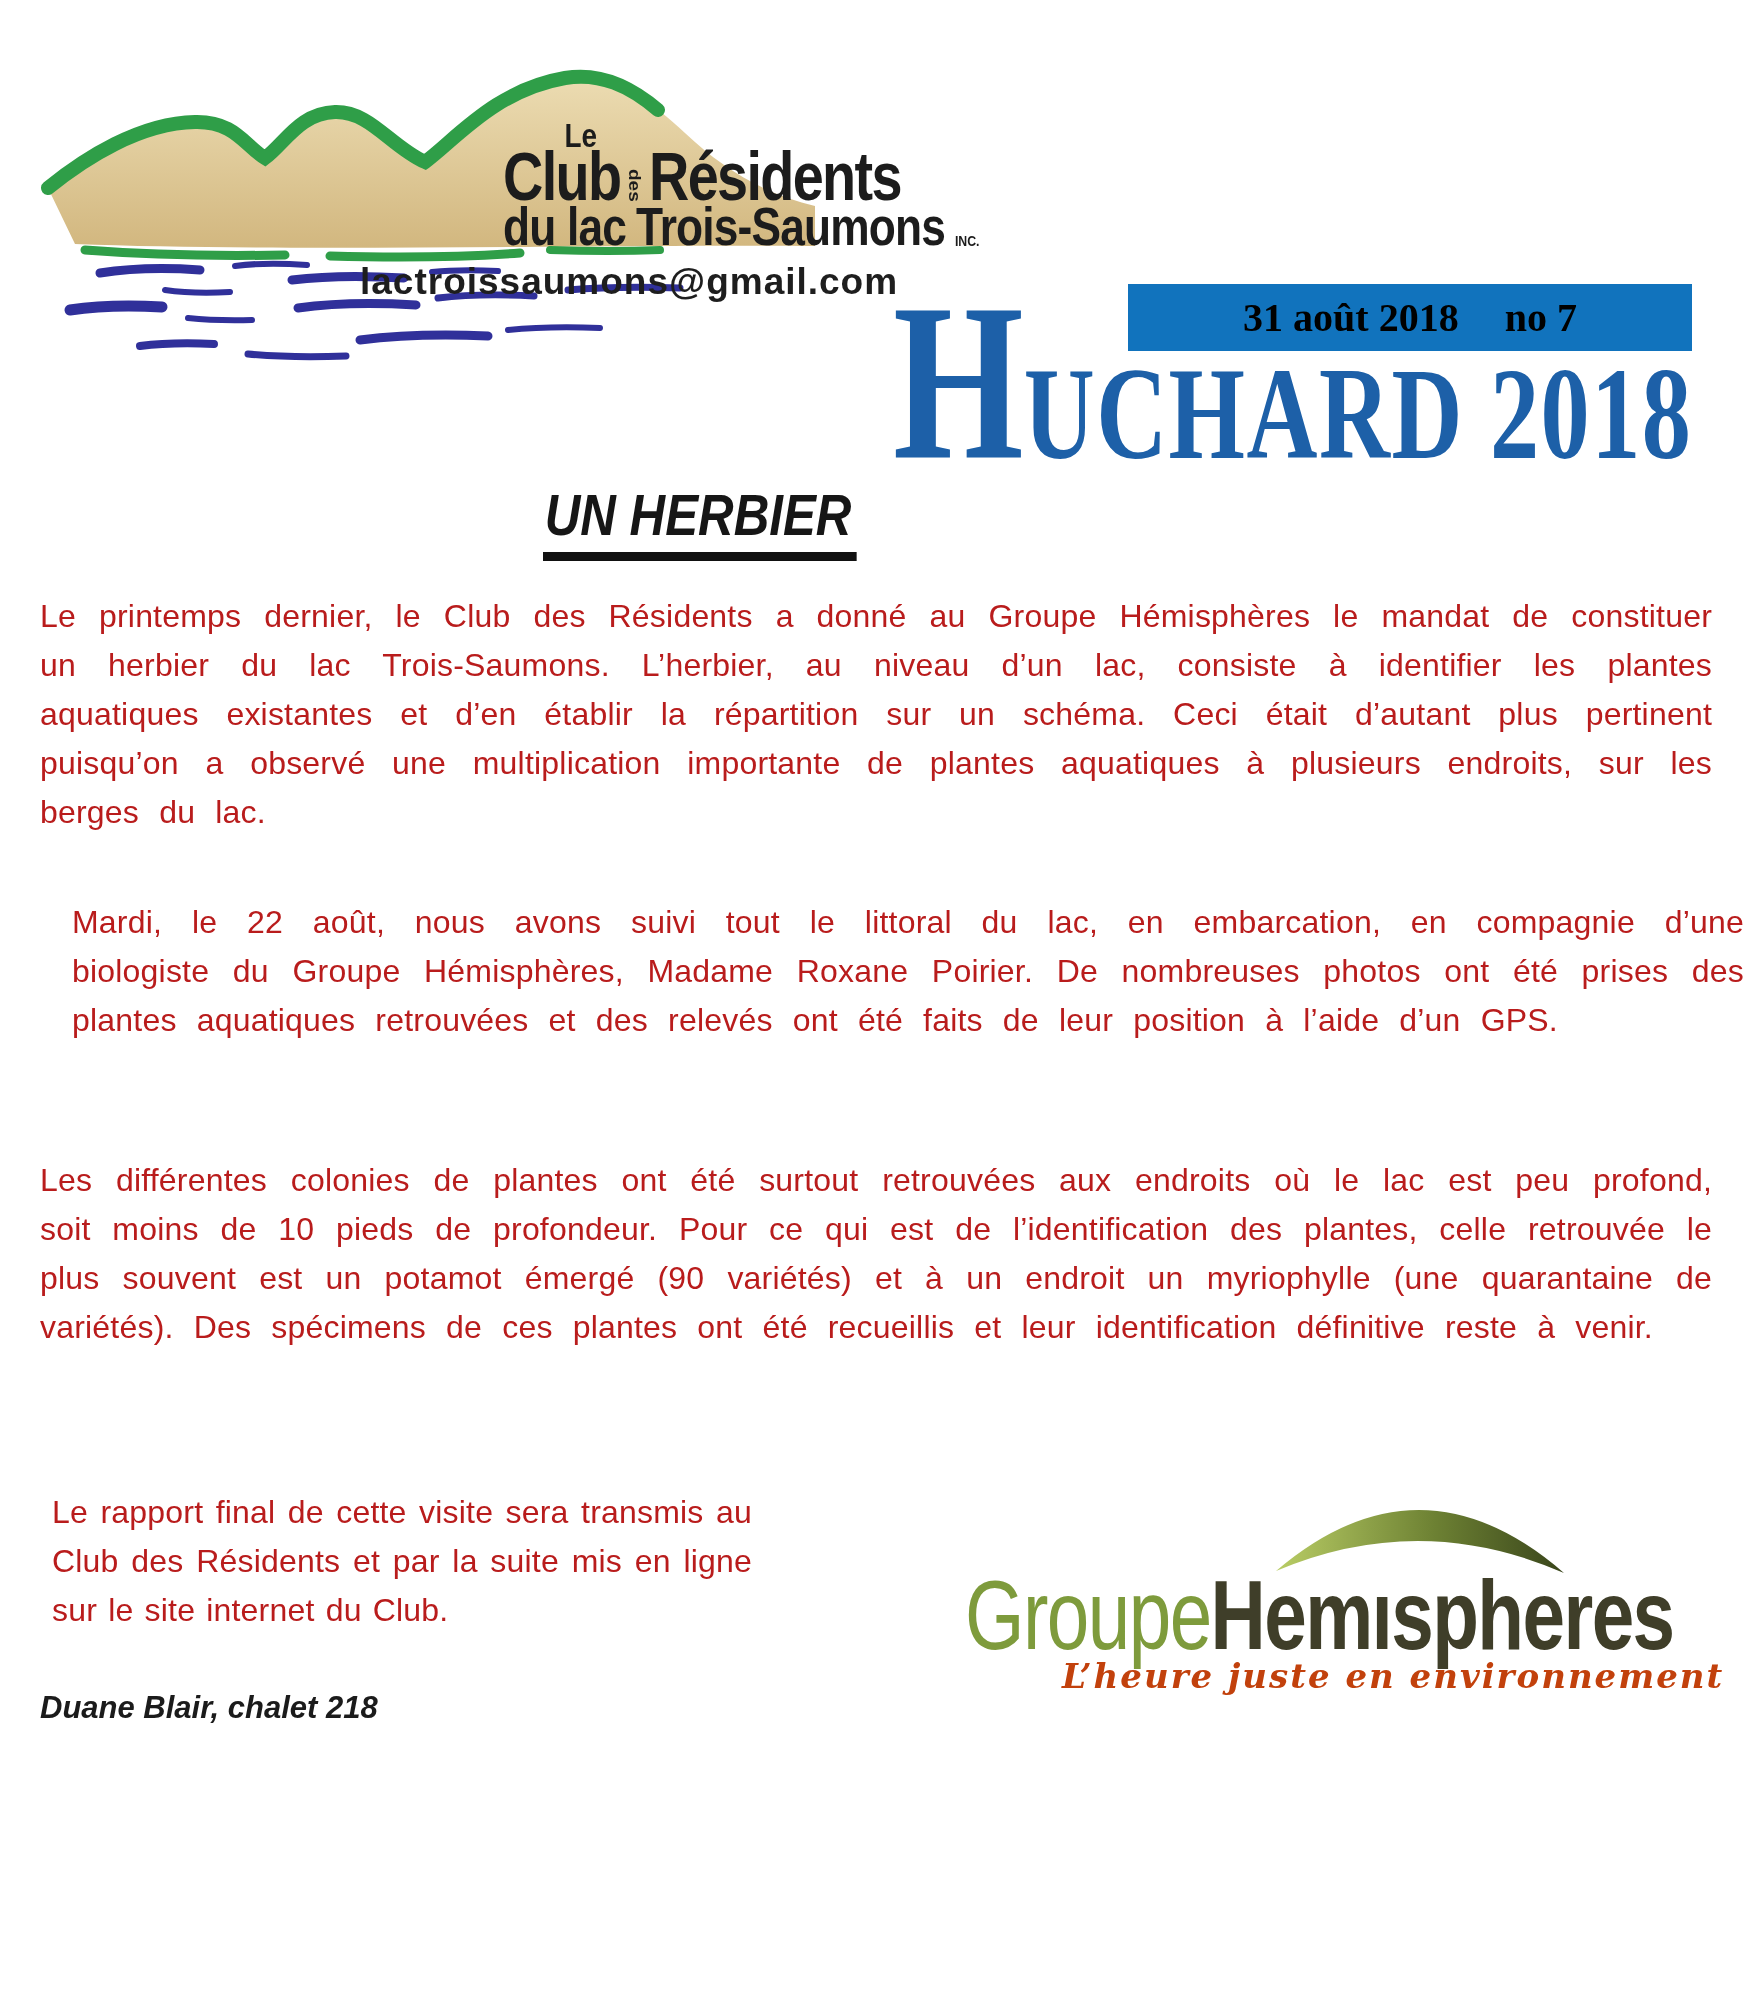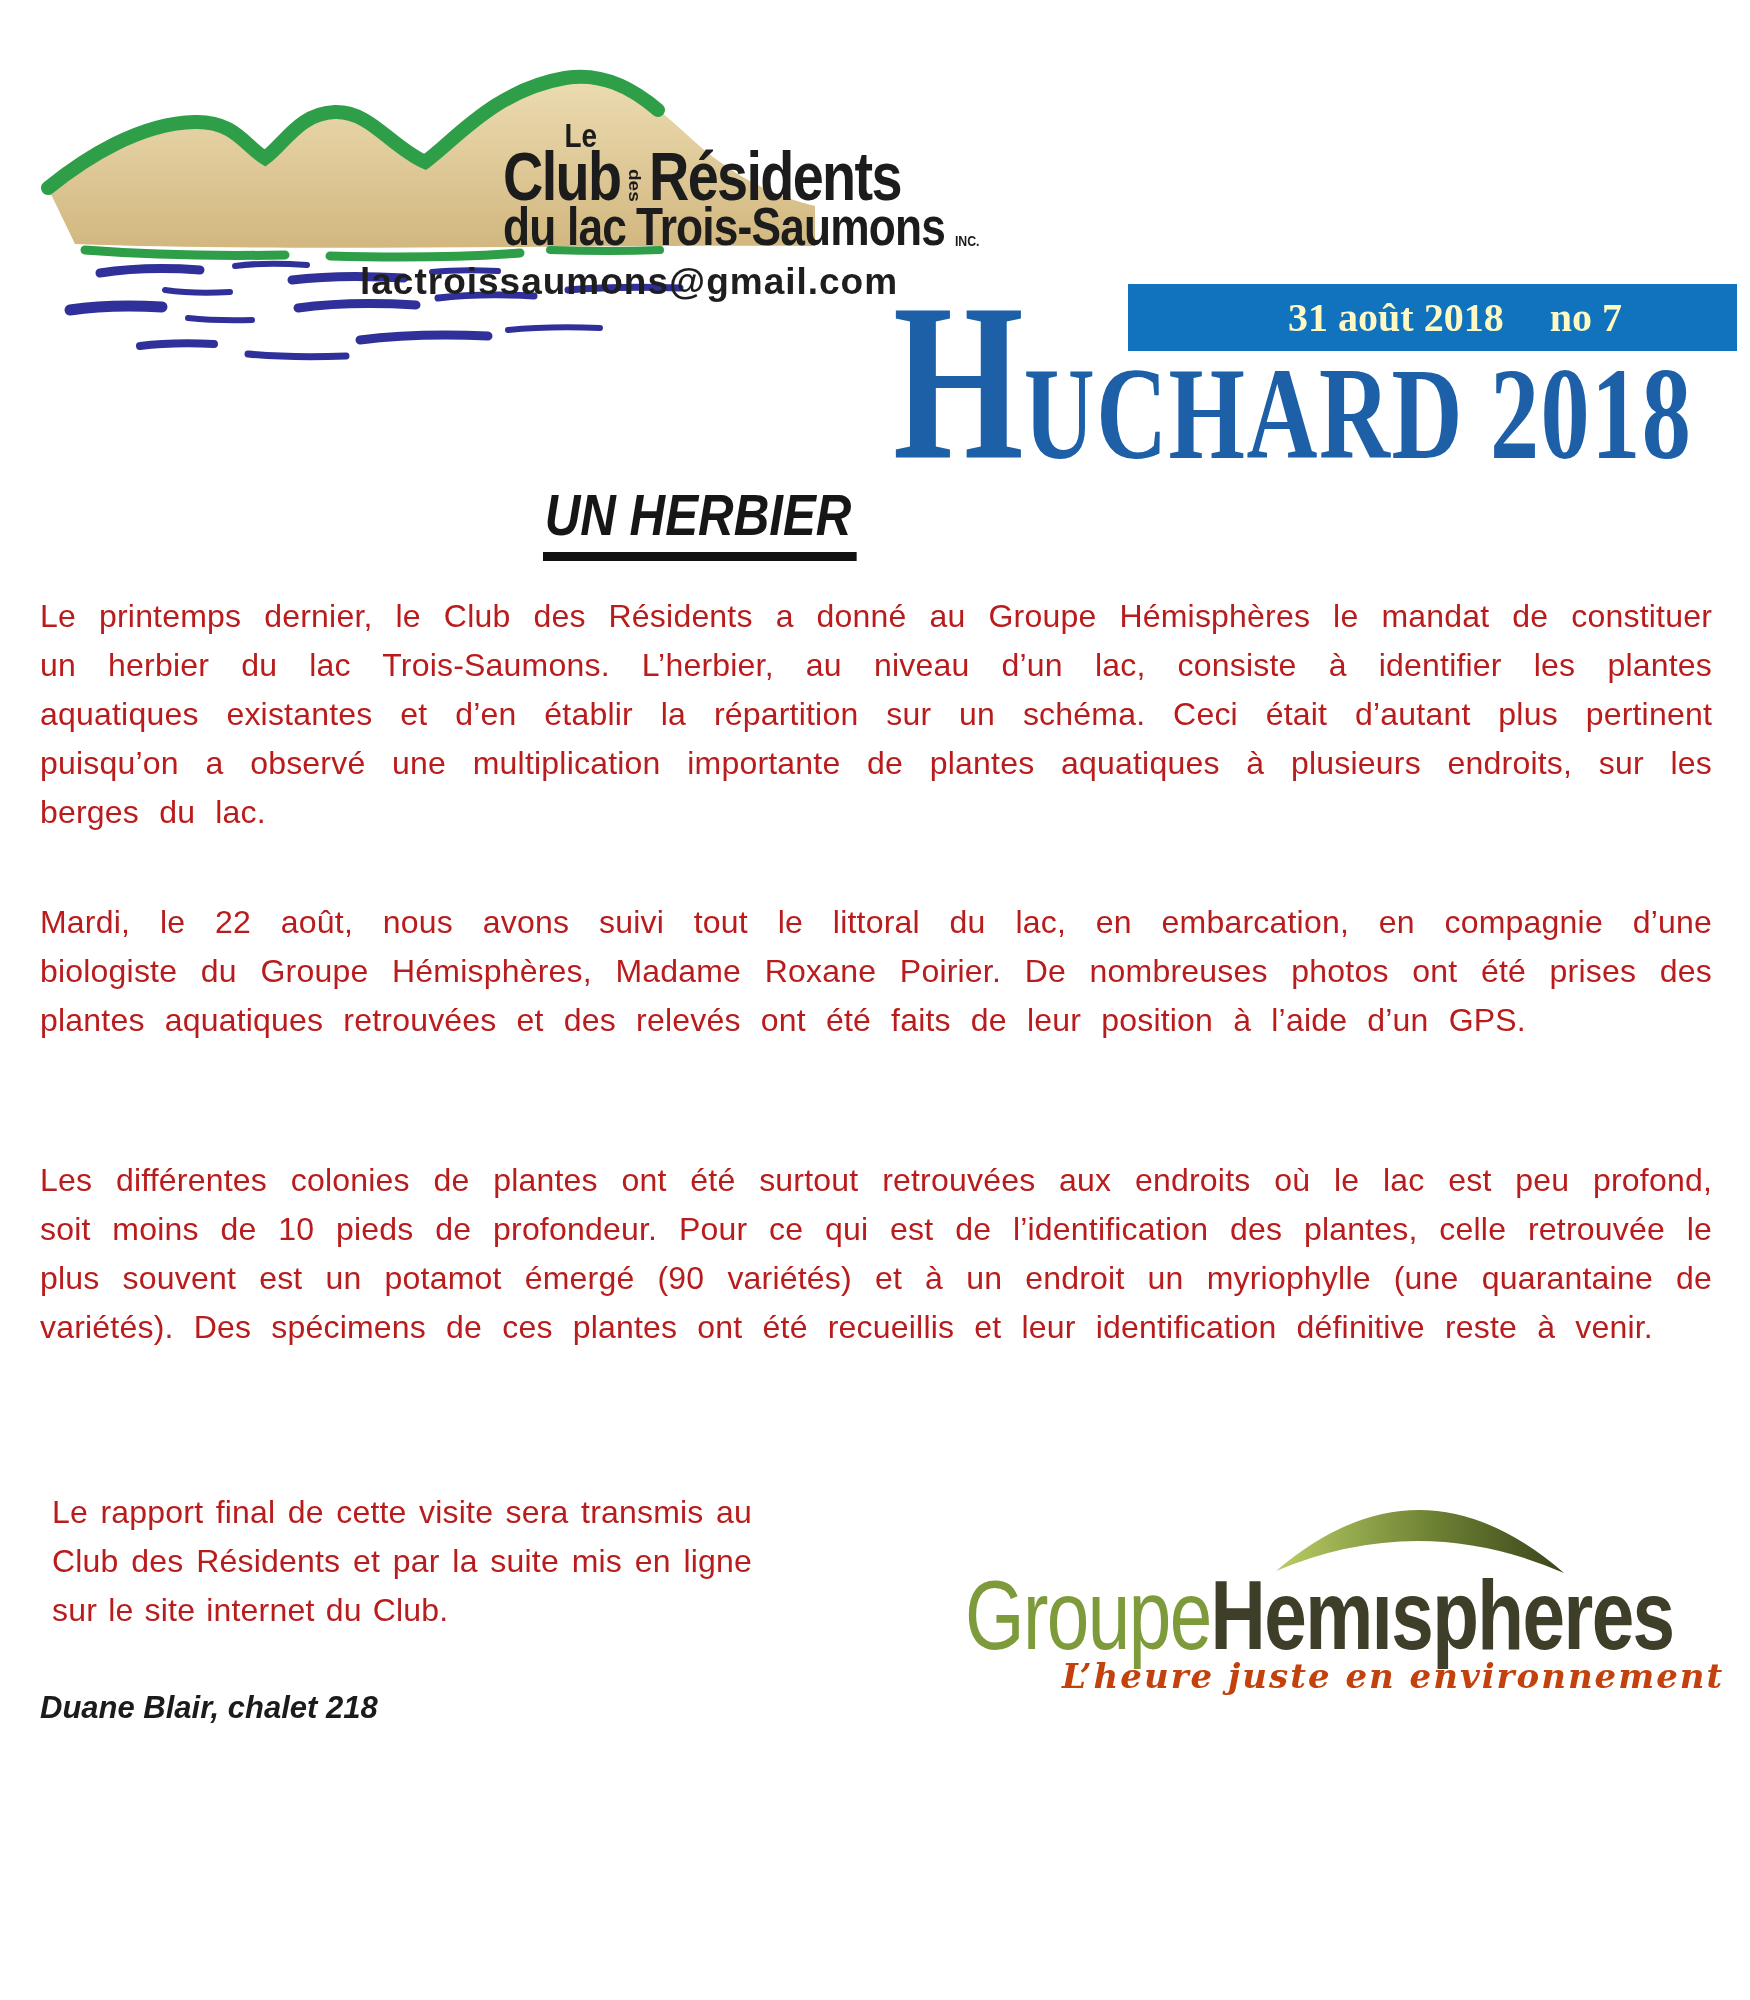--- a/index.html
+++ b/index.html
@@ -31,21 +31,21 @@
   .club-text .inc{font-size:15px;font-weight:700;margin-bottom:4px;}
   .club-email{
     position:absolute;left:360px;top:261px;
     font-size:37px;font-weight:700;letter-spacing:1px;color:#1e1e1e;text-align:right;
   }
 
   
   .issue-banner{
     position:absolute;left:1128px;top:284px;width:564px;height:67px;
     background:#1173bd;display:flex;align-items:center;justify-content:center;gap:46px;
-    font-family:"Liberation Serif",serif;font-weight:700;color:#fef9c3;font-size:40px;padding-left:45px;
+    font-family:"Liberation Serif",serif;font-weight:700;color:#000000;font-size:40px;
   }
   .newsletter-title{
     position:absolute;left:893px;top:270px;
     display:flex;align-items:baseline;
     transform:scaleX(.75);transform-origin:left top;
     color:#1d60a8;font-family:"Liberation Serif",serif;font-weight:700;white-space:nowrap;
   }
   .newsletter-title .cap{font-size:224px;line-height:1;}
   .newsletter-title .rest{font-size:131px;line-height:1;letter-spacing:2px;}
 
@@ -55,21 +55,21 @@
     font-size:58px;font-style:italic;font-weight:700;line-height:1;
     transform:scaleX(.85);transform-origin:left top;
     border-bottom:9px solid #111;padding:0 6px 8px 2px;color:#161616;white-space:nowrap;
   }
   .body-par{
     position:absolute;left:40px;width:1672px;
     font-size:32px;line-height:49px;text-align:justify;
     word-spacing:11px;letter-spacing:.2px;color:#b91c1c;margin:0;
   }
   .p1{top:592px;}
-  .p2{top:898px;}
+  .p2{top:898px;margin-left:32px;}
   .p3{top:1156px;}
   .p4{top:1488px;width:700px;word-spacing:2px;margin-left:12px;}
   .signature{
     position:absolute;left:40px;top:1690px;
     font-size:31px;font-weight:700;font-style:italic;color:#1b1b1b;
   }
 
   
   .hemi-arc{position:absolute;left:1270px;top:1488px;width:300px;height:88px;}
   .hemi-wordmark{

